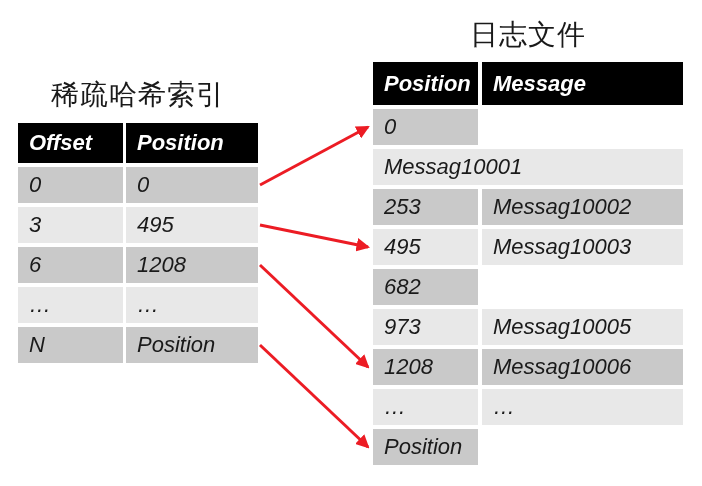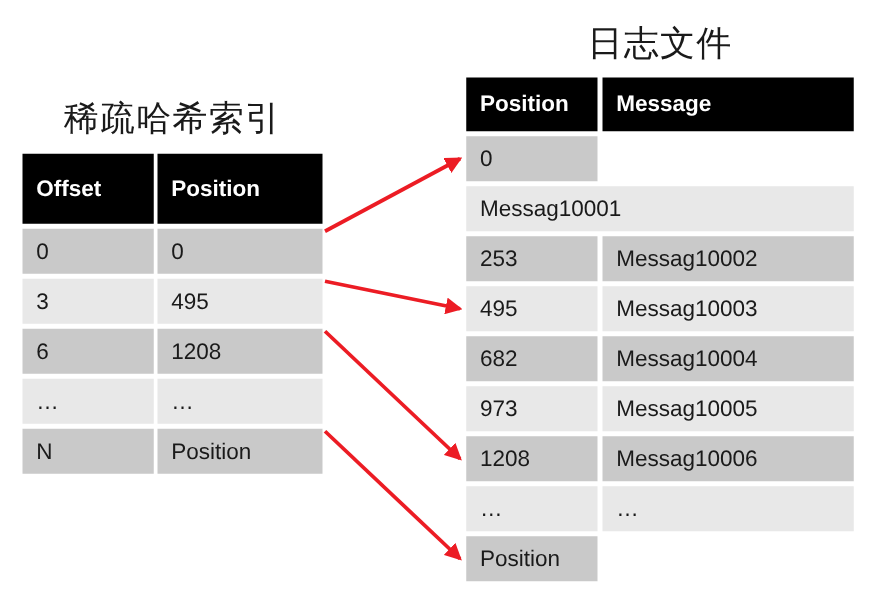--- a/index.html
+++ b/index.html
@@ -41,33 +41,34 @@
     margin-top: 4px;
   }
   .right-table .trow { gap: 4px; }
   .trow.header { margin-top: 0; }
 
   .cell {
     display: flex;
     align-items: center;
     box-sizing: border-box;
     padding-left: 11px;
-    font-size: 18px;
+    font-size: 22px;
     height: 36px;
     overflow: hidden;
     white-space: nowrap;
+    font-style: italic;
   }
   .c1 { width: 105px; flex: 0 0 105px; }
   .c2 { flex: 1; }
 
   .trow.header .cell {
     background: var(--header-bg, #000000);
     color: var(--header-text, #ffffff);
     font-weight: bold;
-    height: 56px;
+    height: 40px;
   }
   .right-table .trow.header .cell { height: 43px; }
 
   .trow.dark  .cell { background: var(--row-dark, #c9c9c9); }
   .trow.light .cell { background: var(--row-light, #e8e8e8); }
 
   #arrow-layer {
     position: absolute;
     left: 0;
     top: 0;
@@ -124,21 +125,20 @@
       <div class="trow dark">
         <div class="cell c1">253</div>
         <div class="cell c2">Messag10002</div>
       </div>
       <div class="trow light">
         <div class="cell c1">495</div>
         <div class="cell c2">Messag10003</div>
       </div>
       <div class="trow dark">
         <div class="cell c1">682</div>
-        <div class="cell c2">Messag10004</div>
       </div>
       <div class="trow light">
         <div class="cell c1">973</div>
         <div class="cell c2">Messag10005</div>
       </div>
       <div class="trow dark">
         <div class="cell c1">1208</div>
         <div class="cell c2">Messag10006</div>
       </div>
       <div class="trow light">

